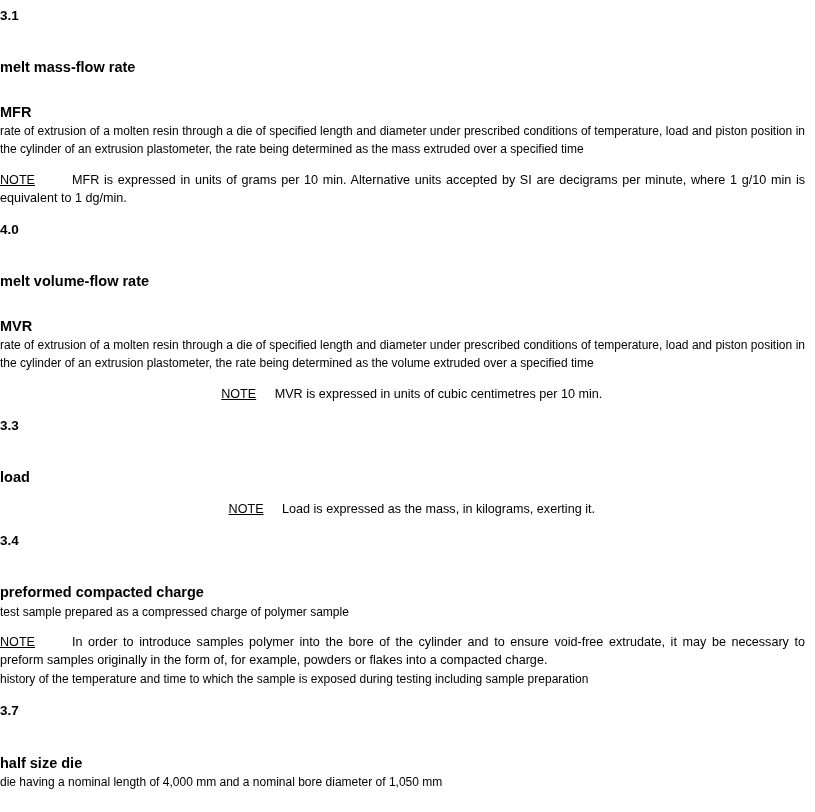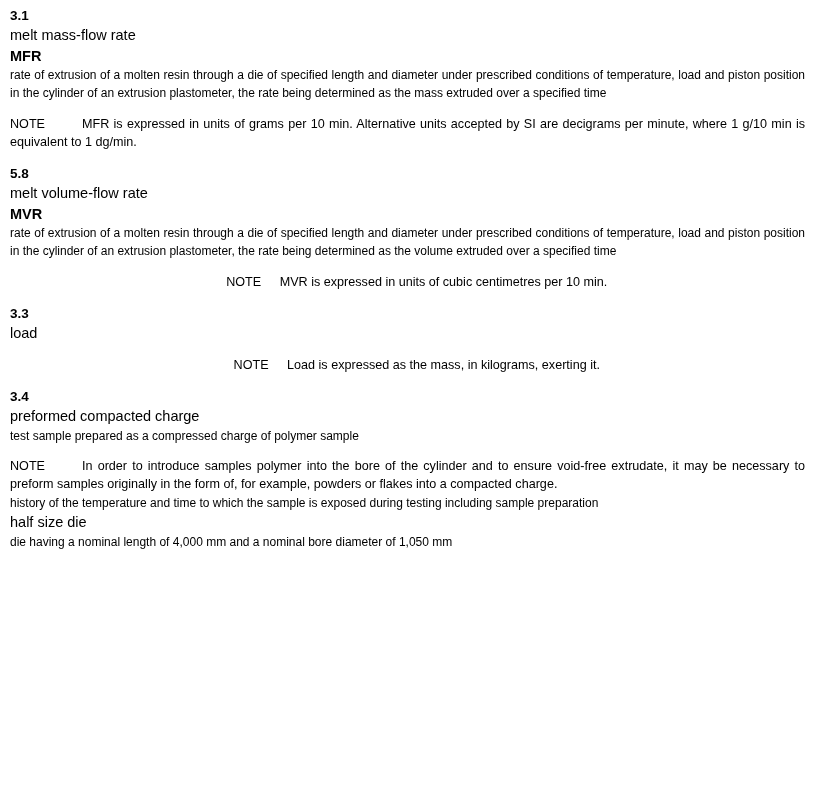--- a/index.html
+++ b/index.html
@@ -11,44 +11,46 @@
     width: 815px;
     height: 812px;
     font-family: "Liberation Sans", sans-serif;
     color: #000000;
     -webkit-font-smoothing: antialiased;
   }
   .page {
     box-sizing: border-box;
     width: 815px;
     height: 812px;
-    padding: 6px 10px 0 10px;
+    padding: 6px 10px 0 0;
     overflow: hidden;
   }
   .entry {
     margin-bottom: 0;
   }
   .num {
     font-size: 13.5px;
     font-weight: bold;
     line-height: 1.42;
     margin-top: 13px;
   }
   .entry:first-child .num {
     margin-top: 0;
   }
   .term {
     font-size: 14.5px;
-    font-weight: normal;
+    font-weight: bold;
     line-height: 1.42;
+    margin-top: 32px;
   }
   .abbr {
     font-size: 14.5px;
     font-weight: bold;
     line-height: 1.42;
+    margin-top: 24px;
   }
   .def {
     font-size: 12px;
     line-height: 1.47;
     text-align: justify;
     text-justify: inter-word;
     margin-top: 1px;
   }
   .def.nojustify {
     text-align: left;
@@ -56,20 +58,21 @@
   .note {
     margin-top: 12px;
     font-size: 12.6px;
     line-height: 1.45;
     text-align: justify;
     text-justify: inter-word;
   }
   .note .note-label {
     display: inline-block;
     min-width: 72px;
+    text-decoration: underline;
   }
   .note.nojustify {
     text-align: center;
   }
 </style>
 </head>
 <body>
 
 <div class="page">
 
@@ -77,21 +80,21 @@
     <div class="num">3.1</div>
     <div class="term">melt mass-flow rate</div>
     <div class="abbr">MFR</div>
     <div class="def">rate of extrusion of a molten resin through a die of specified length and diameter under prescribed conditions of temperature, load and piston position in the cylinder of an extrusion plastometer, the rate being determined as the mass extruded over a specified time</div>
     <div class="note">
       <span class="note-label">NOTE</span><span>MFR is expressed in units of grams per 10 min. Alternative units accepted by SI are decigrams per minute, where 1 g/10 min is equivalent to 1 dg/min.</span>
     </div>
   </div>
 
   <div class="entry">
-    <div class="num">5.8</div>
+    <div class="num">4.0</div>
     <div class="term">melt volume-flow rate</div>
     <div class="abbr">MVR</div>
     <div class="def">rate of extrusion of a molten resin through a die of specified length and diameter under prescribed conditions of temperature, load and piston position in the cylinder of an extrusion plastometer, the rate being determined as the volume extruded over a specified time</div>
     <div class="note nojustify">
       <span class="note-label">NOTE</span><span>MVR is expressed in units of cubic centimetres per 10 min.</span>
     </div>
   </div>
 
   <div class="entry">
     <div class="num">3.3</div>
@@ -109,17 +112,18 @@
       <span class="note-label">NOTE</span><span>In order to introduce samples polymer into the bore of the cylinder and to ensure void-free extrudate, it may be necessary to preform samples originally in the form of, for example, powders or flakes into a compacted charge.</span>
     </div>
   </div>
 
   <div class="entry">
     <div class="def nojustify">history of the temperature and time to which the sample is exposed during testing including sample preparation</div>
   </div>
 
 
   <div class="entry">
+    <div class="num">3.7</div>
     <div class="term">half size die</div>
     <div class="def nojustify">die having a nominal length of 4,000 mm and a nominal bore diameter of 1,050 mm</div>
   </div>
 
 </div>
 
 </body></html>

